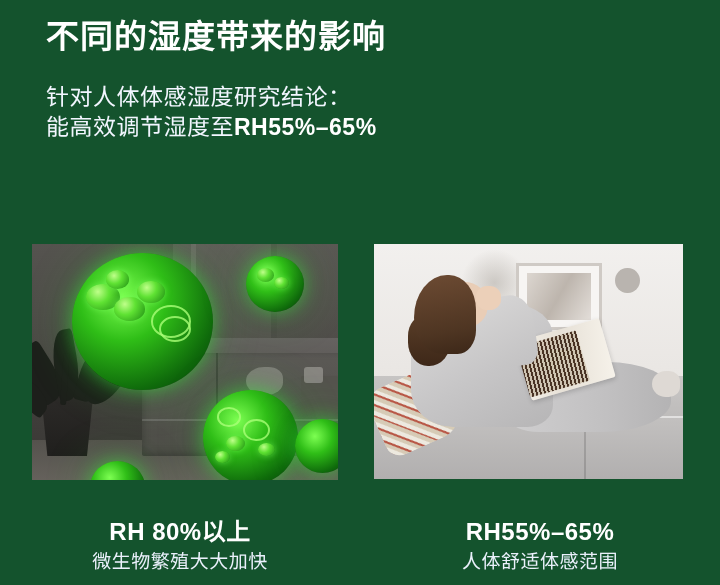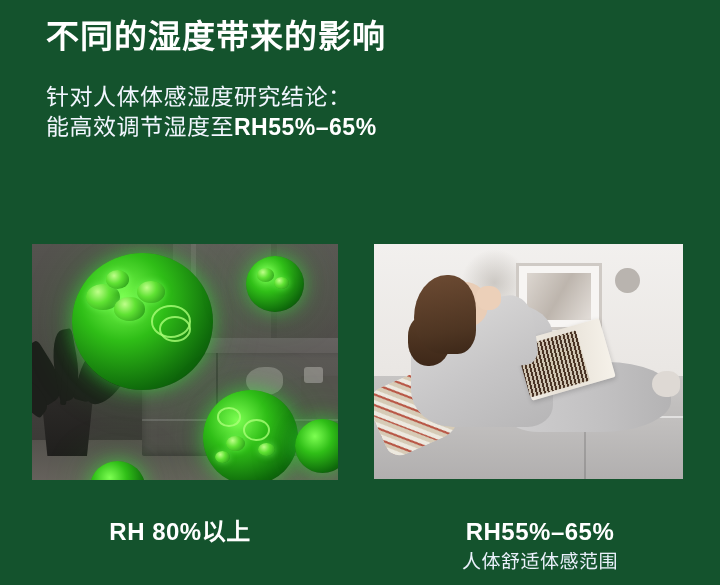--- a/index.html
+++ b/index.html
@@ -372,20 +372,21 @@
       <div class="pw-head"></div>
       <div class="pw-hair"></div>
       <div class="pw-hand"></div>
     </div>
   </div>
 
 
   <div class="captions">
     <div class="caption">
       <div class="cap-title">RH 80%以上</div>
+      <div class="cap-sub">微生物繁殖大大加快</div>
     </div>
     <div class="caption">
       <div class="cap-title">RH55%–65%</div>
       <div class="cap-sub">人体舒适体感范围</div>
     </div>
   </div>
 
 </div>
 
 </body></html>

